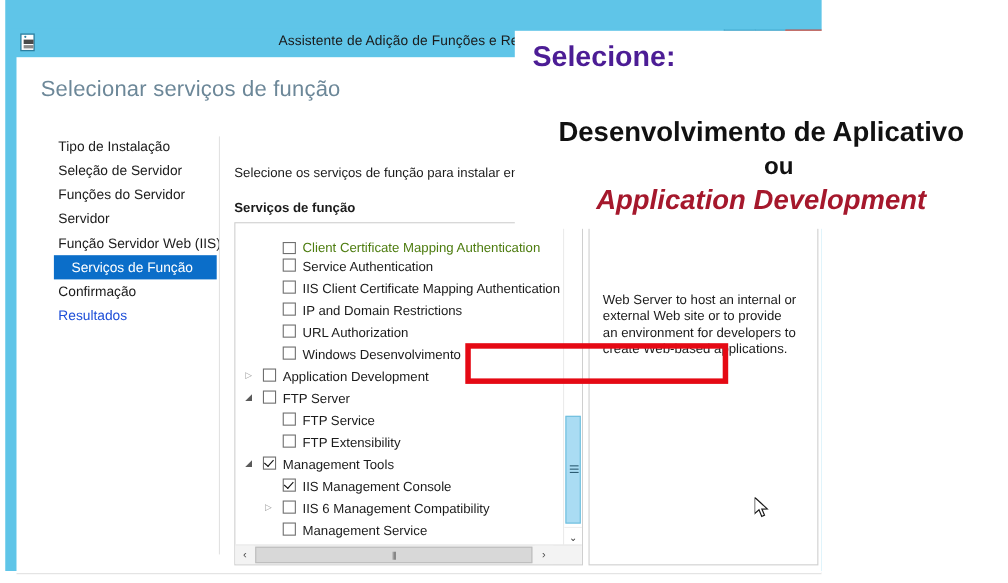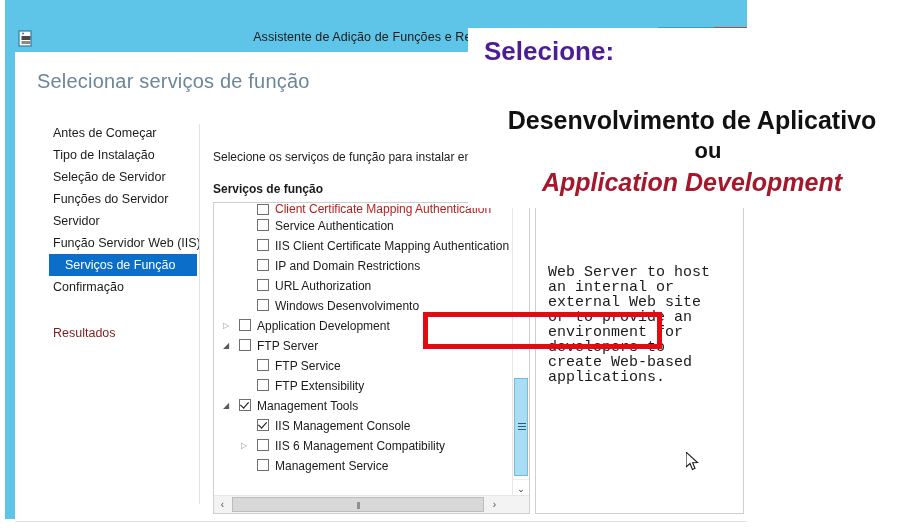--- a/index.html
+++ b/index.html
@@ -129,21 +129,21 @@
     white-space: nowrap;
   }
   .nav-item.selected {
     background: #0b6ec9;
     color: #ffffff;
     margin-left: 34px;
     padding-left: 16px;
     width: 148px;
     box-sizing: border-box;
   }
-  .nav-item.disabled { color: #7f1d1d; margin-top: 24px; }
+  .nav-item.disabled { color: #1d4ed8; }
 
   .vrule {
     position: absolute;
     left: 184px; top: 72px;
     width: 1px; height: 380px;
     background: #e2e2e2;
   }
 
   
   .main {
@@ -234,21 +234,22 @@
   .lvl1 .cb  { left: 25px; }
   .lvl1 .rowlabel { left: 43px; }
   .lvl2 .exp { left: 27px; }
   .lvl2 .cb  { left: 43px; }
   .lvl2 .rowlabel { left: 61px; }
 
   .row.clipped {
     height: 13px;
     line-height: 13px;
     overflow: hidden;
-    color: #b91c1c;
+    color: #4d7c0f;
+    margin-top: 16px;
   }
   .row.clipped .cb { top: 1px; height: 11px; overflow: hidden; }
 
   
   .redbox {
     position: absolute;
     left: 213px; top: 260px;
     width: 239px; height: 37px;
     border: 5px solid #e50914;
     box-sizing: border-box;
@@ -324,24 +325,24 @@
     left: 325px; top: 150px;
     width: 209px; height: 312px;
     border: 1px solid #cfcfcf;
     background: #ffffff;
     box-sizing: border-box;
   }
   .desc-text {
     position: absolute;
     left: 12px; top: 62px;
     width: 178px;
-    font-size: 15px;
+    font-size: 12px;
     line-height: 15px;
     color: #1b1b1b;
-    font-family: Liberation Mono, monospace;
+    font-family: Liberation Sans, sans-serif;
   }
 
   
   .footer-rule {
     position: absolute;
     left: 0px; top: 469px;
     width: 732px; height: 1px;
     background: #e2e2e2;
   }
 
@@ -446,21 +447,20 @@
           </div>
         <div class="win-btn close">x</div>
       </div>
     </div>
 
     <div class="client">
 
       <div class="page-header">Selecionar serviços de função</div>
 
       <div class="sidebar">
-        <div class="nav-item">Antes de Começar</div>
         <div class="nav-item">Tipo de Instalação</div>
         <div class="nav-item">Seleção de Servidor</div>
         <div class="nav-item">Funções do Servidor</div>
         <div class="nav-item">Servidor</div>
         <div class="nav-item">Função Servidor Web (IIS)</div>
         <div class="nav-item selected">Serviços de Função</div>
         <div class="nav-item">Confirmação</div>
         <div class="nav-item disabled">Resultados</div>
       </div>
       <div class="vrule"></div>

